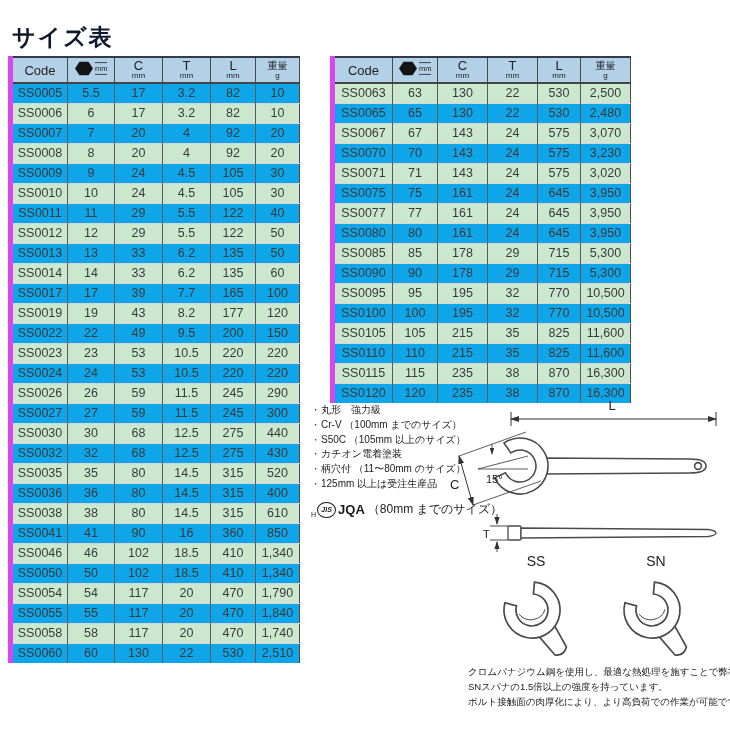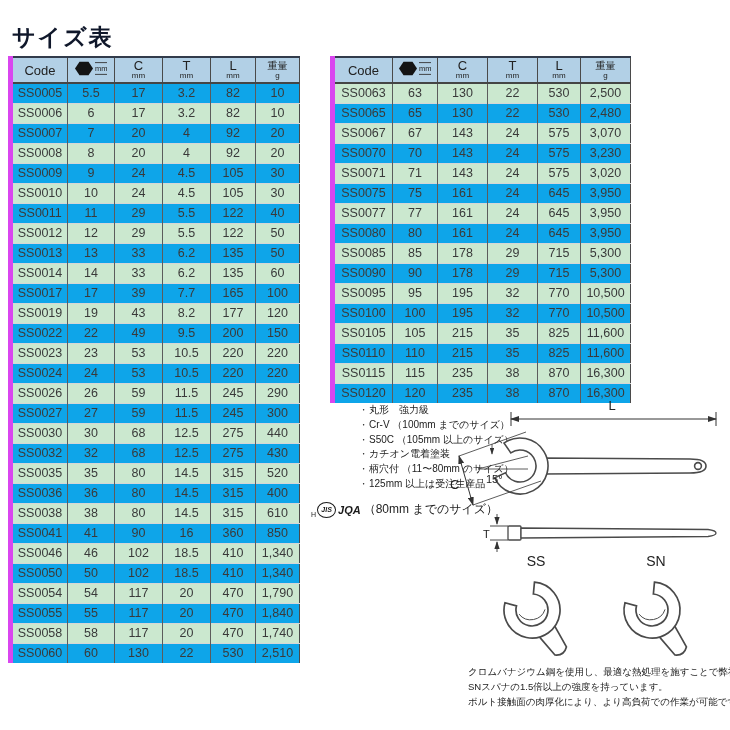--- a/index.html
+++ b/index.html
@@ -32,31 +32,31 @@
     border-left:1px solid #5c5c5c;border-top:1px solid #d6d6d6;line-height:19px;
     white-space:nowrap;
   }
   .size-table tbody tr:first-child td{border-top:none;}
   #table-left tbody tr:nth-child(even){background:#cbe8cf;}
   #table-right tbody tr:nth-child(odd){background:#cbe8cf;}
   .h-code{font-size:13px;}
   .h-main{font-size:13px;line-height:12px;}
   .h-unit{font-size:8px;line-height:8px;}
   .hex-wrap{display:inline-block;vertical-align:middle;}
-  .notes{position:absolute;left:311px;top:403px;width:160px;font-size:10px;color:#222;margin-left:48px;}
+  .notes{position:absolute;left:311px;top:403px;width:160px;font-size:10px;color:#222;}
   .note-line{line-height:14.8px;white-space:nowrap;}
   .note-bullet{font-size:9px;margin-right:1px;}
   .jis-line{position:absolute;left:311px;top:501px;display:flex;align-items:center;white-space:nowrap;}
   .jis-h{font-size:7px;color:#222;align-self:flex-end;margin-right:1px;}
   .jis-logo{
     width:17px;height:14px;border:1.4px solid #1a1a1a;border-radius:50%;
     display:flex;align-items:center;justify-content:center;
     font-size:7px;font-weight:bold;font-style:italic;color:#1a1a1a;flex:0 0 auto;
   }
-  .jis-brand{font-size:11px;font-weight:bold;font-style:italic;color:#1a1a1a;margin:0 3px 0 2px;}
+  .jis-brand{font-size:13px;font-weight:bold;color:#1a1a1a;margin:0 3px 0 2px;}
   .jis-text{font-size:12px;color:#222;}
   .diagram{position:absolute;left:440px;top:392px;width:290px;height:268px;}
   .description{
     position:absolute;left:468px;top:664px;width:262px;
     font-size:9.5px;line-height:1.6;color:#222;
   }
   .desc-line{white-space:nowrap;}
 </style>
 </head>
 <body>

